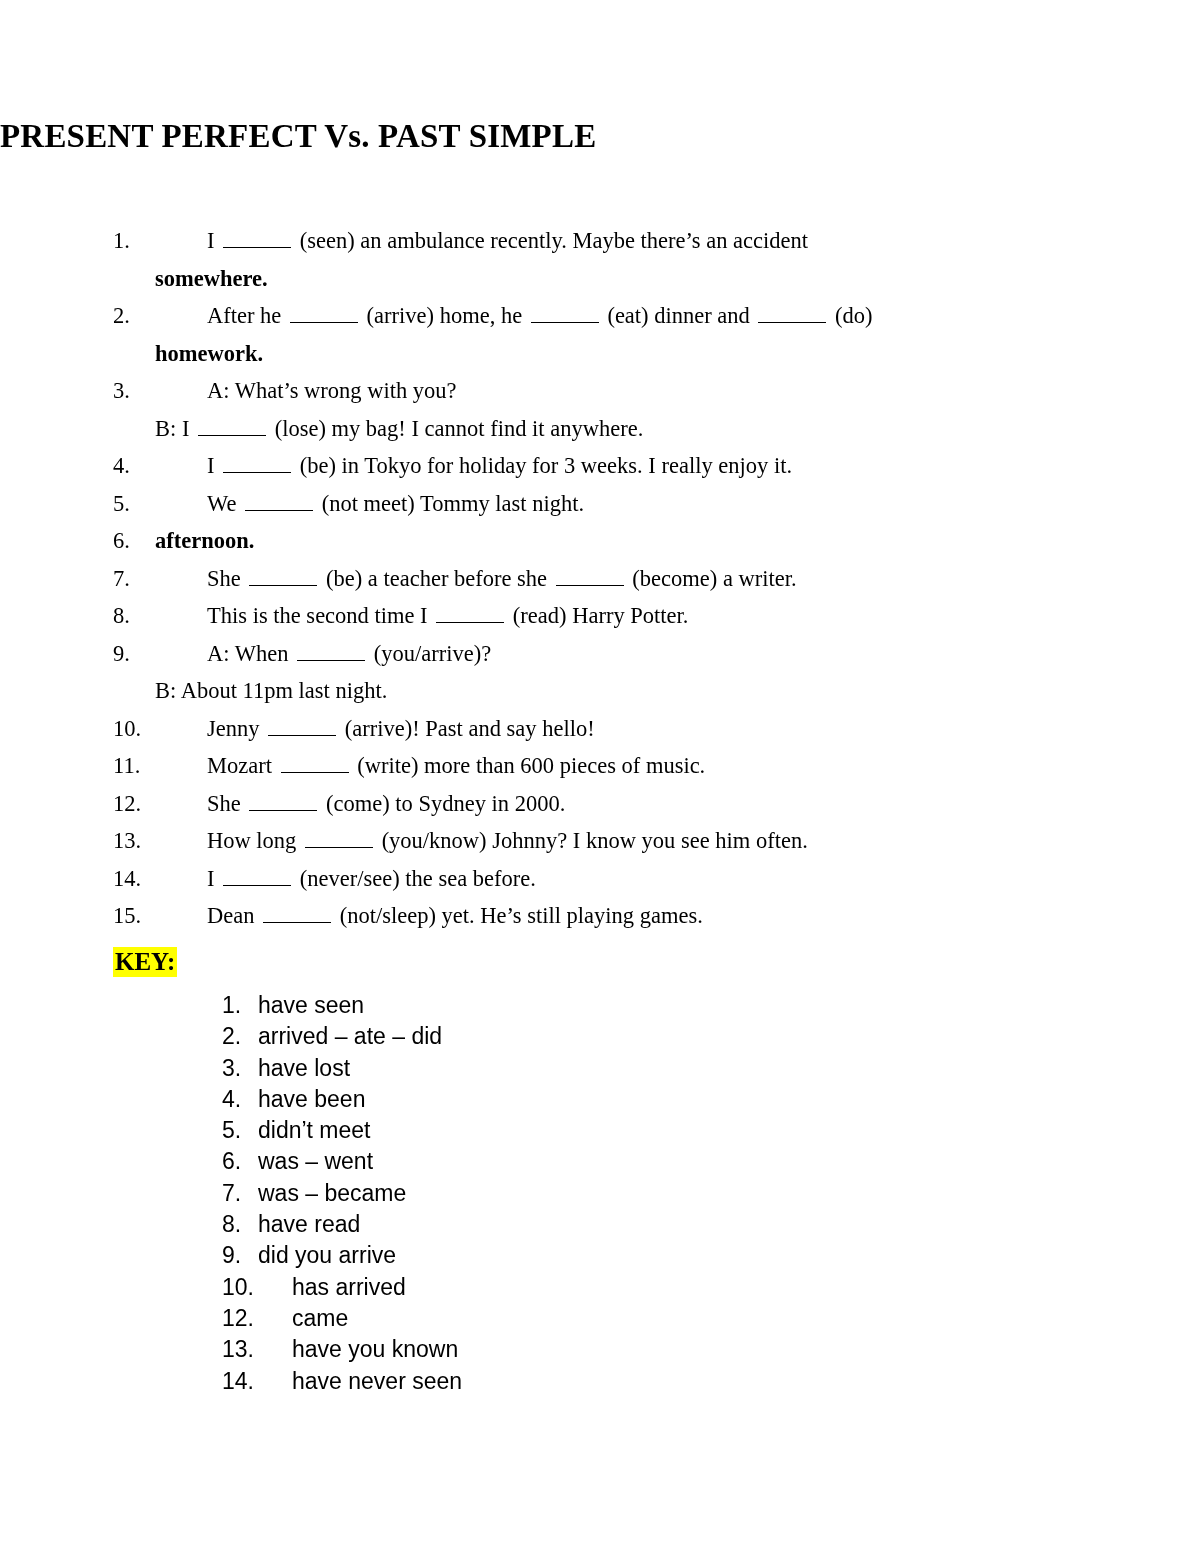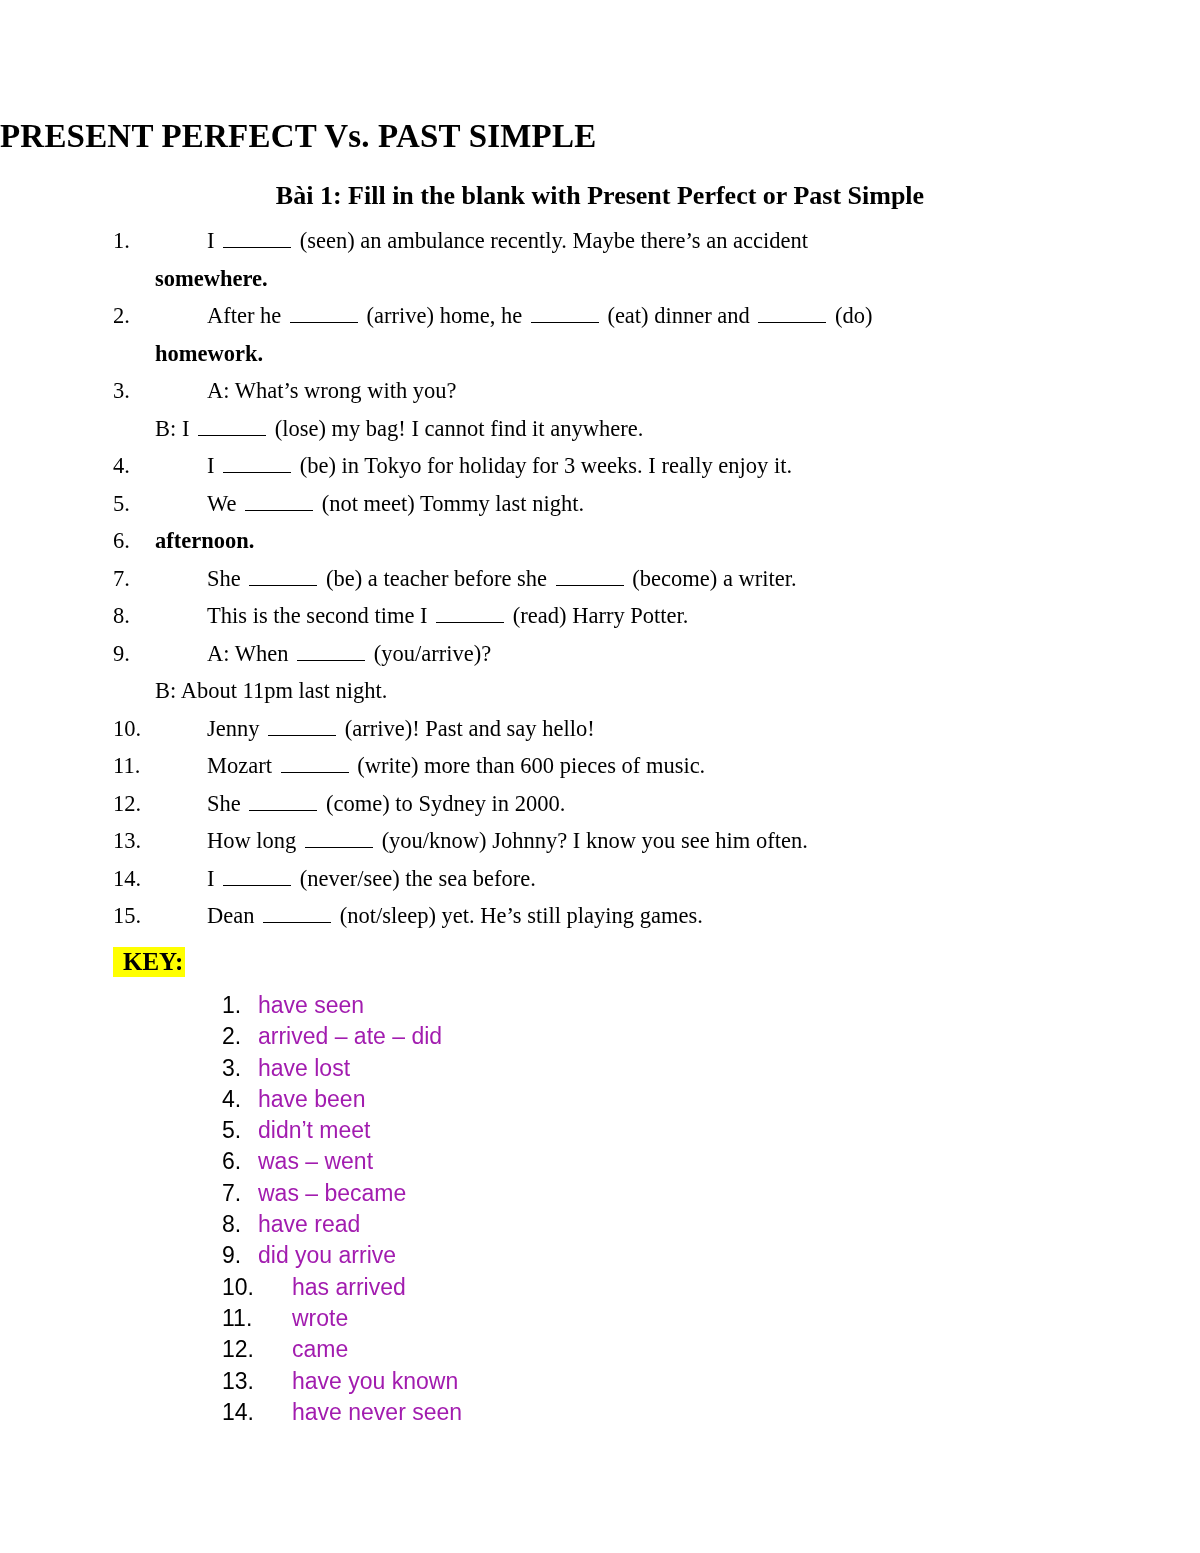--- a/index.html
+++ b/index.html
@@ -97,21 +97,21 @@
   .key-heading {
     position: absolute;
     left: 113px;
     top: 946px;
     font-size: 25px;
     font-weight: bold;
     line-height: 1.25;
   }
   .key-heading .hl {
     background: #ffff00;
-    padding: 1px 2px 2px 10px;
+    padding: 1px 2px 2px 2px;
   }
 
   .key-list {
     position: absolute;
     left: 222px;
     top: 990px;
     font-family: "Liberation Sans", "DejaVu Sans", sans-serif;
     font-size: 23px;
     line-height: 31.3px;
   }
@@ -119,34 +119,33 @@
     position: relative;
     white-space: nowrap;
   }
   .key-num {
     display: inline-block;
     color: #000000;
     font-weight: normal;
   }
   .key-ans {
     display: inline-block;
-    color: #a21caf;
+    color: #000000;
   }
   
   .key-item.single .key-num { width: 36px; }
   
   .key-item.double .key-num { width: 70px; }
 </style>
 </head>
 <body>
 
 <div class="page">
 
   <h1 class="doc-title">PRESENT PERFECT Vs. PAST SIMPLE</h1>
-  <h2 class="doc-subtitle">Bài 1: Fill in the blank with Present Perfect or Past Simple</h2>
 
   <div class="exercise">
 
     <div class="ex-item">
       <span class="ex-num">1.</span>
       <span class="ex-body"><span>I </span><span class="blank w1"></span><span> (seen) an ambulance recently. Maybe there’s an accident</span></span>
       <span class="ex-cont">somewhere.</span>
     </div>
 
     <div class="ex-item">
@@ -253,23 +252,20 @@
     <div class="key-item single">
       <span class="key-num">8.</span><span class="key-ans">have read</span>
     </div>
     <div class="key-item single">
       <span class="key-num">9.</span><span class="key-ans">did you arrive</span>
     </div>
     <div class="key-item double">
       <span class="key-num">10.</span><span class="key-ans">has arrived</span>
     </div>
     <div class="key-item double">
-      <span class="key-num">11.</span><span class="key-ans">wrote</span>
-    </div>
-    <div class="key-item double">
       <span class="key-num">12.</span><span class="key-ans">came</span>
     </div>
     <div class="key-item double">
       <span class="key-num">13.</span><span class="key-ans">have you known</span>
     </div>
     <div class="key-item double">
       <span class="key-num">14.</span><span class="key-ans">have never seen</span>
     </div>
   </div>
 

